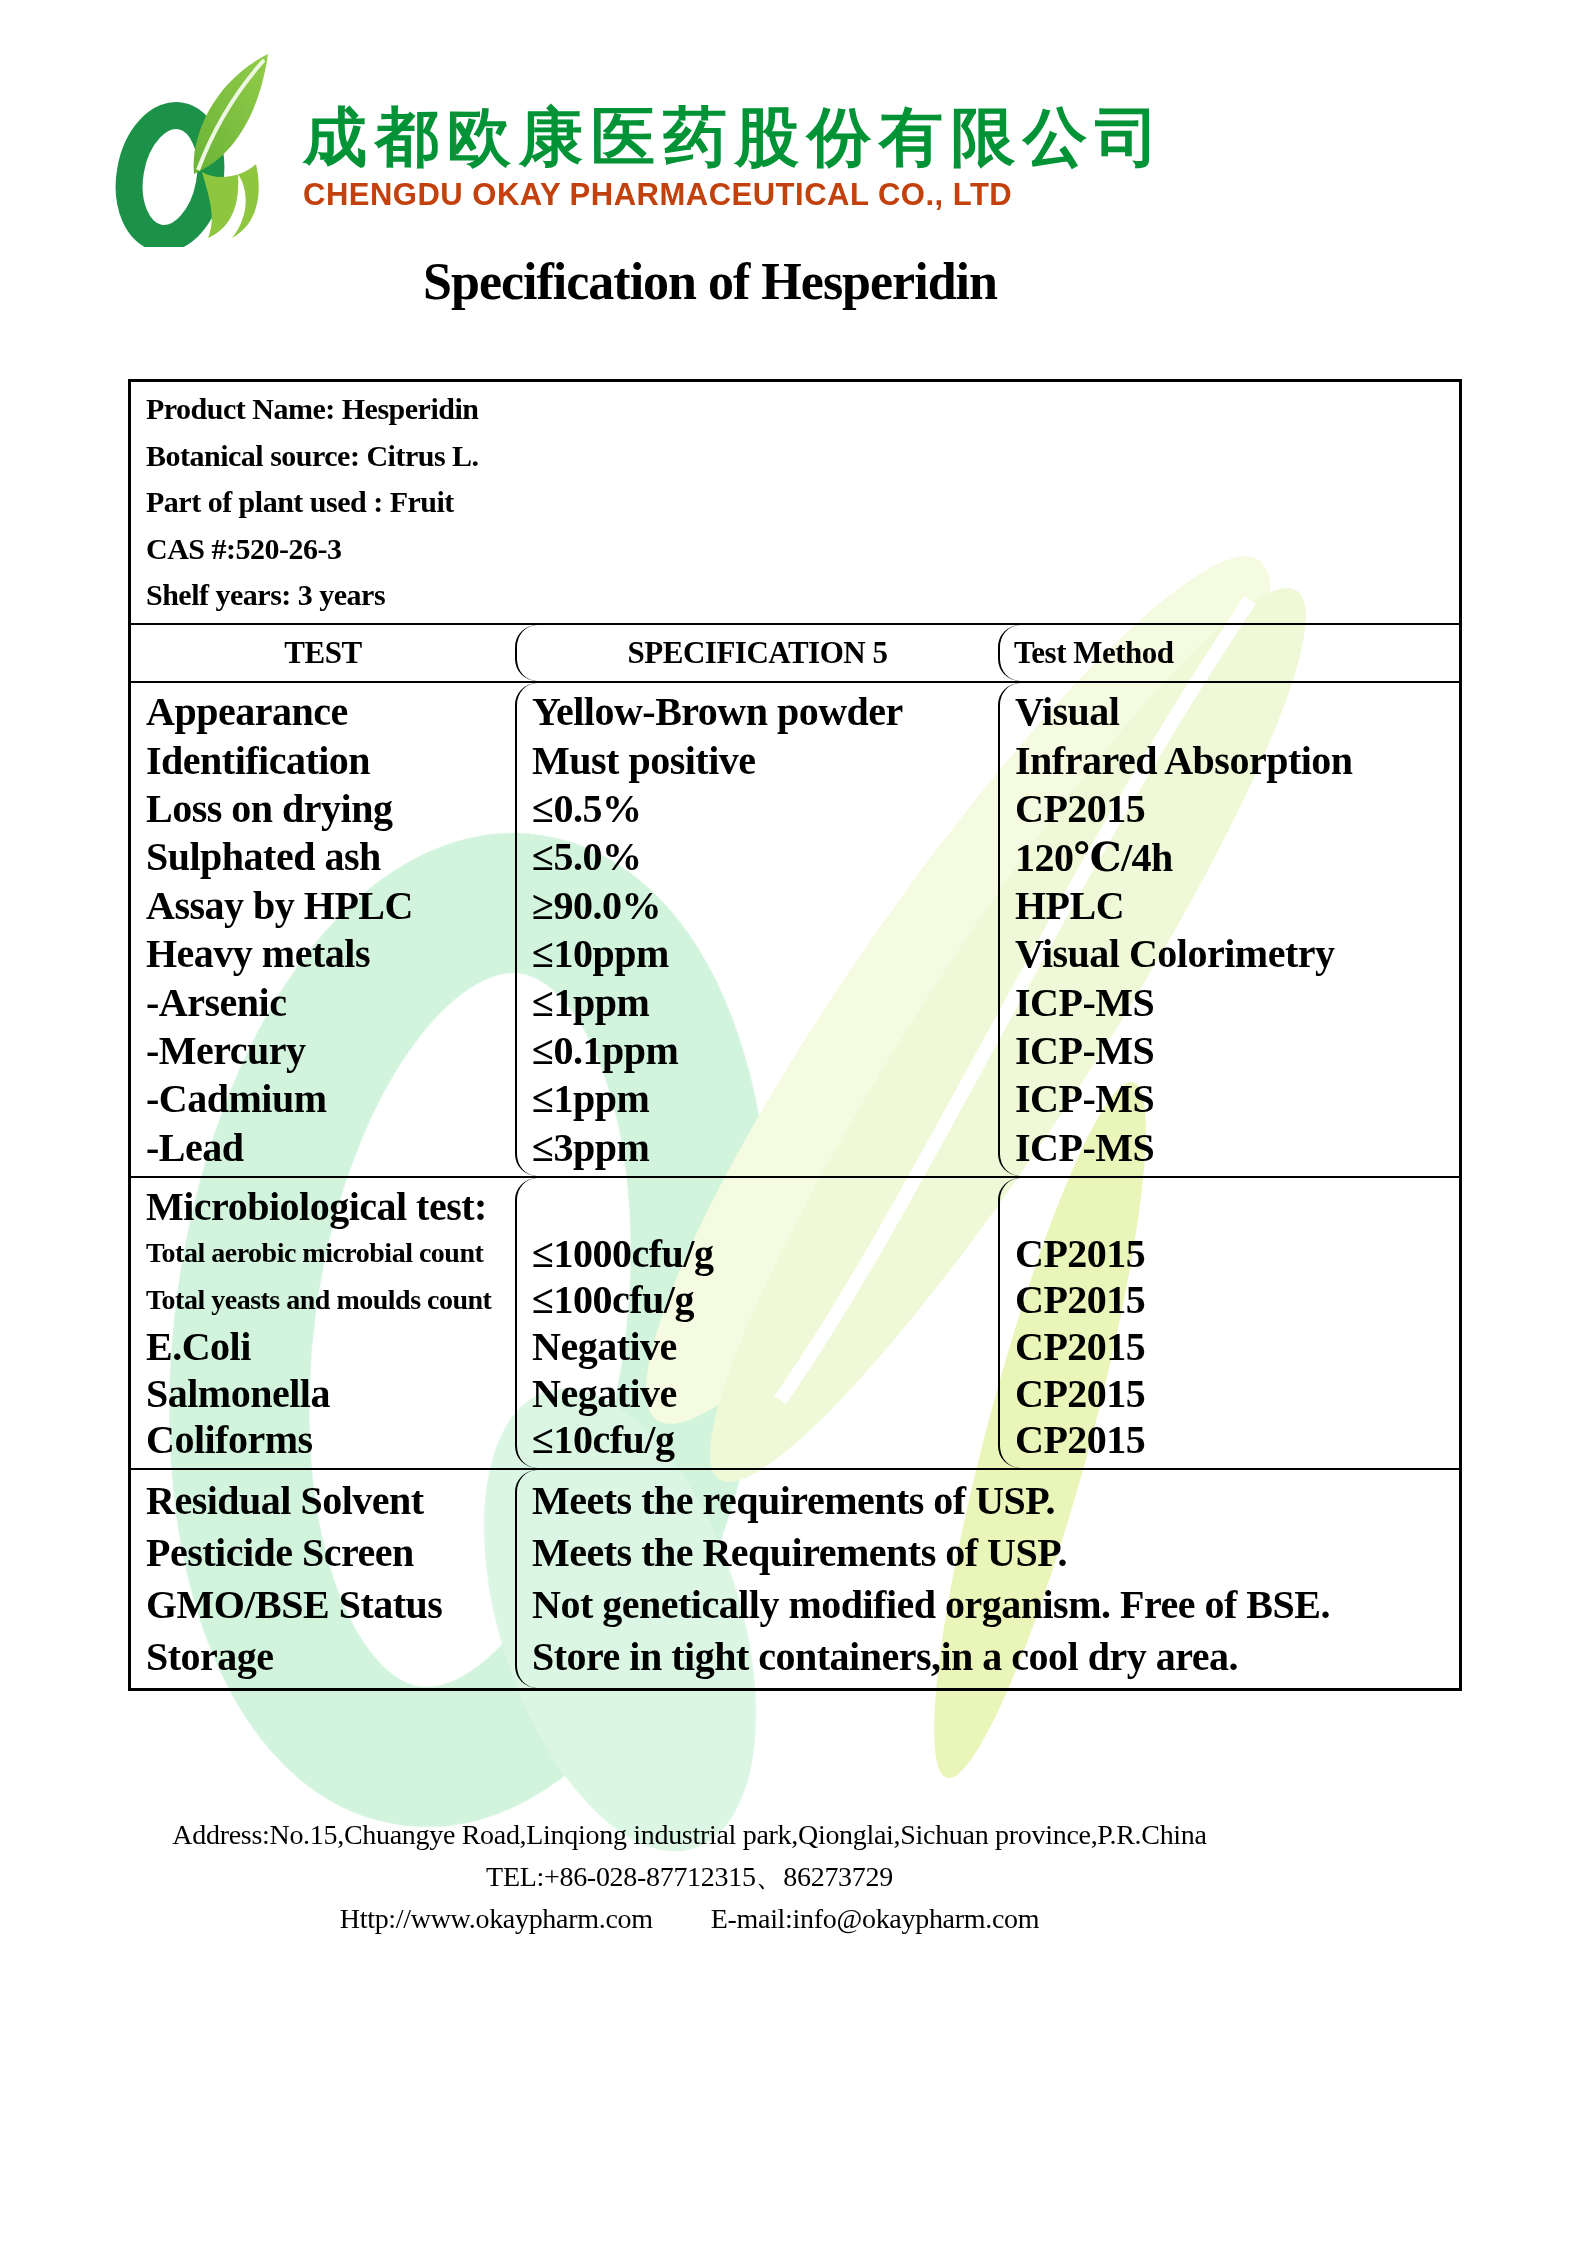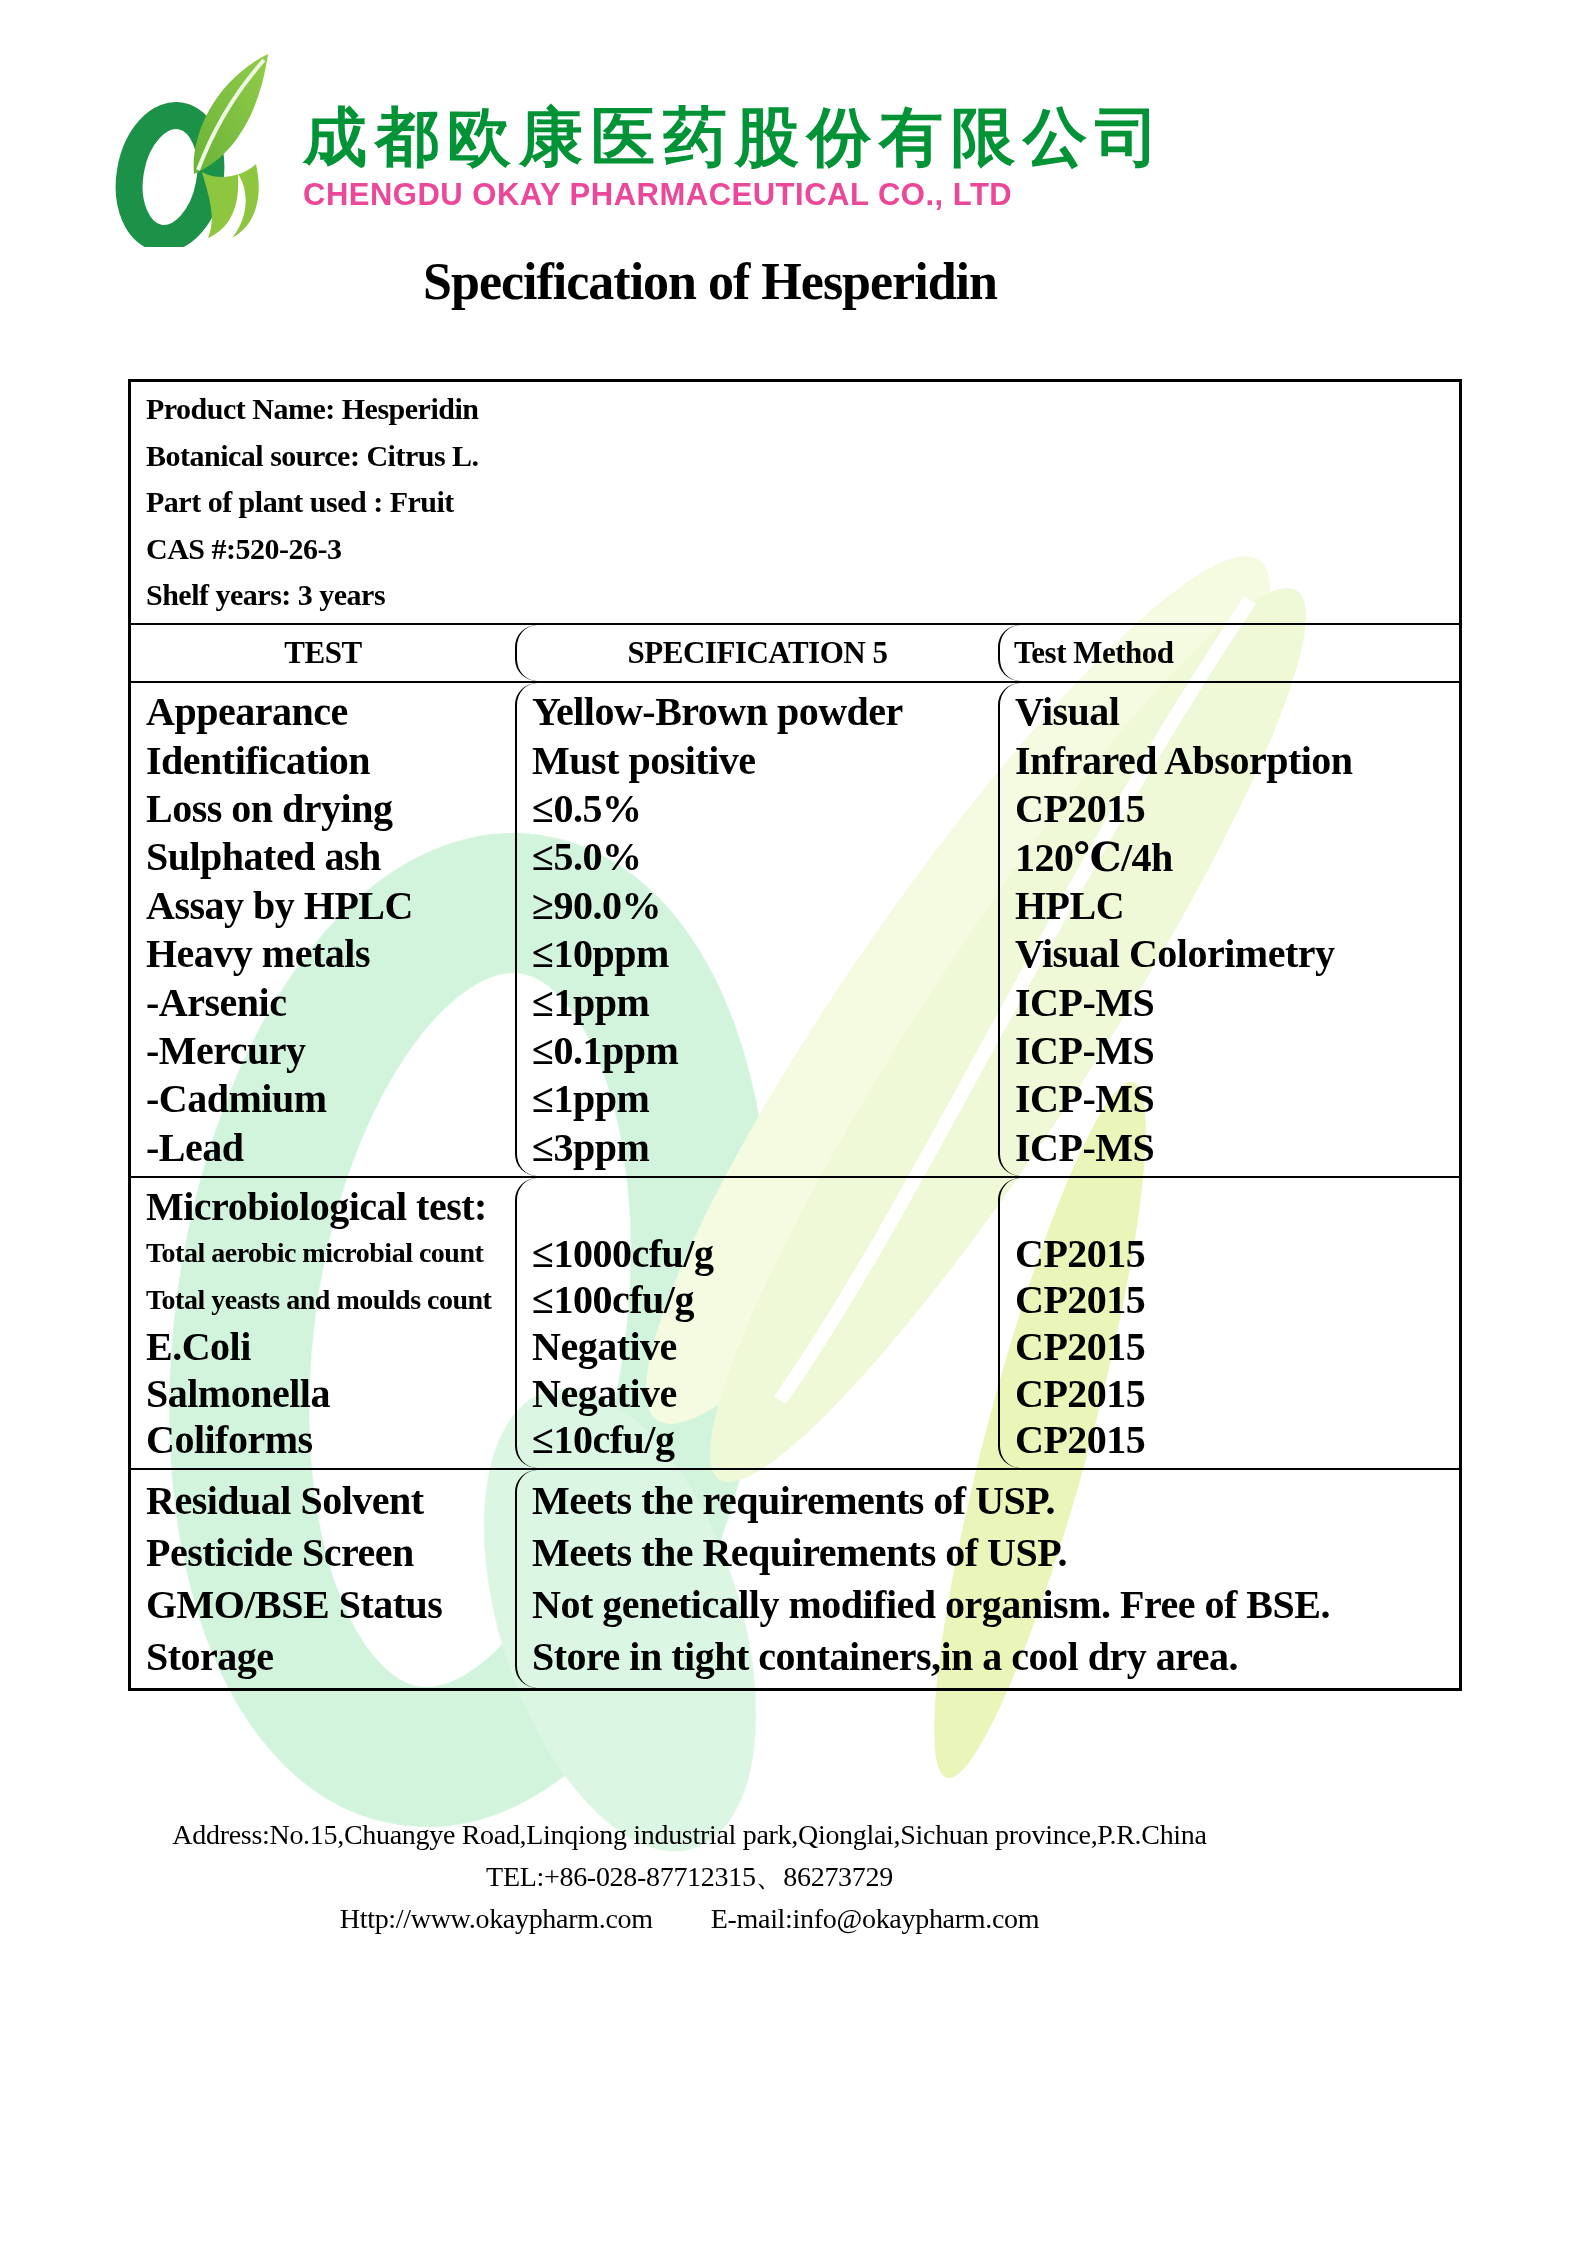--- a/index.html
+++ b/index.html
@@ -7,21 +7,21 @@
     width:1587px;height:2245px;position:relative;background:#ffffff;overflow:hidden;
     font-family:"Liberation Serif","DejaVu Serif",serif;color:#000;
   }
   .watermark{position:absolute;left:0;top:0;width:1587px;height:2245px;z-index:0;}
   .layer{position:relative;z-index:1;}
 
   
   .logo{position:absolute;left:98px;top:42px;width:225px;height:205px;}
   .company{position:absolute;left:303px;top:104px;font-family:"Liberation Sans","DejaVu Sans",sans-serif;}
   .company-cn{font-size:64px;font-weight:bold;color:#019335;letter-spacing:8px;line-height:1.05;white-space:nowrap;}
-  .company-en{font-size:31px;font-weight:bold;color:#ec4899;letter-spacing:0.5px;margin-top:6px;white-space:nowrap;}
+  .company-en{font-size:31px;font-weight:bold;color:#c2410c;letter-spacing:0.5px;margin-top:6px;white-space:nowrap;}
 
   .doc-title{
     position:absolute;left:128px;top:252px;width:1334px;text-align:center;
     font-size:52px;font-weight:bold;letter-spacing:-1px;transform:translateX(-85px);
   }
 
   
   .spec-table{
     position:absolute;left:128px;top:379px;width:1334px;box-sizing:border-box;
     border:3px solid #000;background:transparent;z-index:1;

